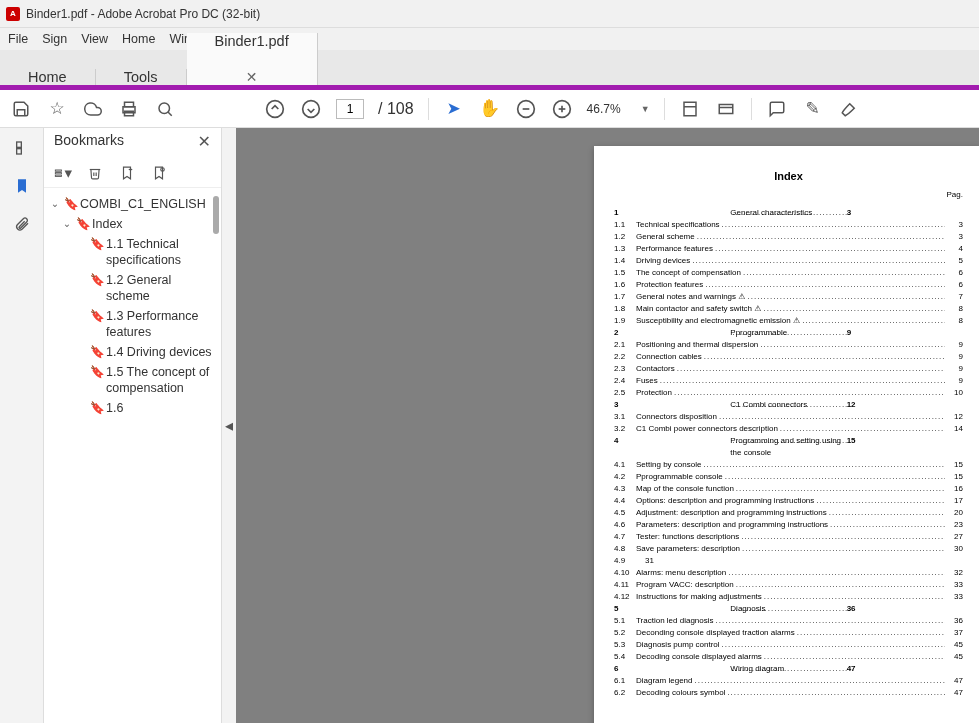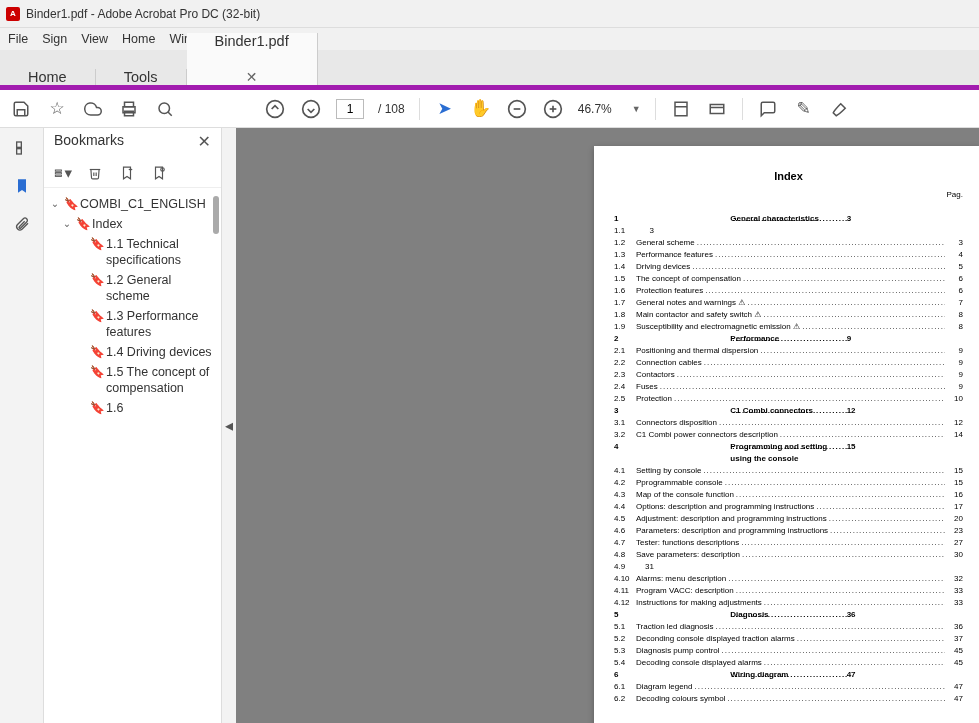--- a/index.html
+++ b/index.html
@@ -10,21 +10,21 @@
 .menubar span { cursor: default; }
 .tabbar { height: 40px; background: #e8e8e8; display: flex; align-items: flex-end; border-bottom: 5px solid #a21caf; }
 .tabbar .tab { display: flex; align-items: center; padding: 0 28px; font-size: 14.5px; color: #333; border-right: 1px solid #ccc; background: #e8e8e8; }
 .tabbar .tab.doc { background: #fafafa; gap: 20px; flex-direction: column; }
 .tabbar .tab .close { font-size: 14px; color: #666; }
 .toolbar { height: 38px; background: #fff; border-bottom: 1px solid #ddd; display: flex; align-items: center; padding: 0 10px; gap: 14px; }
 .toolbar .tb-btn { width: 22px; height: 22px; display:inline-flex; align-items:center; justify-content:center; color:#555; font-size:17px; }
 .toolbar .sep { width: 1px; height: 22px; background: #ddd; }
 .toolbar .spacer { flex: 0 0 60px; }
 .toolbar .pageinput { width: 28px; height: 20px; border: 1px solid #bbb; font-size: 12px; text-align: center; }
-.toolbar .pagecount { font-size: 12px; color: #333; }
+.toolbar .pagecount { font-size: 16px; color: #333; }
 .toolbar .zoom { font-size: 12px; color: #333; display:flex; align-items:center; gap:20px;}
 .toolbar .zoom .chev { font-size:9px; color:#666; }
 .main { flex: 1; display: flex; min-height: 0; }
 .railbar { width: 44px; background: #f3f3f3; border-right: 1px solid #ddd; display: flex; flex-direction: column; align-items: center; padding-top: 10px; gap: 18px; }
 .railbar .ricon { width: 20px; height: 20px; display:flex; align-items:center; justify-content:center; color:#555; font-size:16px; }
 .railbar .ricon.active { color:#2a6dd2; }
 .sidepanel { width: 178px; background: #fff; border-right: 1px solid #ddd; display: flex; flex-direction: column; }
 .sidepanel .header { height: 30px; display: flex; align-items: flex-start; justify-content: space-between; padding: 4px 10px 0; font-size: 14px; color:#333;}
 .sidepanel .header .close { font-size:16px; color:#555;}
 .sidepanel .toolbar2 { height: 30px; display: flex; align-items: center; gap: 14px; padding: 0 10px; border-bottom:1px solid #eee;}
@@ -34,27 +34,27 @@
 .tree .tw { width:10px; text-align:center; color:#666; font-size:10px; line-height:16px;}
 .tree .bicon { width:12px; font-size:12px; color:#555; line-height:16px;}
 .tree .lbl { flex:1; word-wrap:break-word; line-height:16px;}
 .tree .ind1 { padding-left: 12px; }
 .tree .ind2 { padding-left: 26px; }
 .content { flex: 1; background: #808080; display: flex; overflow: hidden; position:relative;}
 .collapse-handle { width:14px; display:flex; align-items:center; justify-content:center; color:#555; background:#f3f3f3;}
 .pagearea { flex:1; display:flex; justify-content:flex-end; padding: 18px 0 0 0;}
 .page { width: 385px; height: 700px; background: #fff; box-shadow: 0 2px 6px rgba(0,0,0,0.3); padding: 24px 16px 10px 20px; font-family: Arial, sans-serif; position:relative;}
 .page .title { text-align:center; font-weight:bold; font-size:11px; margin-bottom:8px;}
-.page .pag { text-align:right; font-size:8px; margin-bottom:14px;}
+.page .pag { text-align:right; font-size:8px; margin-bottom:8px;}
 .page .toc { font-size:8px; line-height:12px;}
 .page .toc .row { display:flex; align-items:baseline; }
 .page .toc .num { width:22px; flex-shrink:0; }
 .page .toc .num.main { font-weight:bold; width:14px;}
 .page .toc .txt { flex:1; position:relative; overflow:hidden; }
-.page .toc .txt.main { font-weight:bold;}
+.page .toc .txt.main { font-weight:normal;}
 .page .toc .txt::after { content:"................................................................................................................................................................"; position:absolute; padding-left:2px; letter-spacing:1px; color:#000;}
 .page .toc .pg { width:18px; text-align:right; flex-shrink:0;}
 .page .toc .pg.main { font-weight:bold;}
 .scrolltrack { position:absolute; right:2px; top:0; width:6px; height:100%; }
 .scrollthumb { position:absolute; right:0; top:8px; width:6px; height:38px; background:#aaa; border-radius:3px;}
 </style>
 </head>
 <body>
 
 <div class="titlebar">
@@ -281,20 +281,21 @@
         <div class="title">Index</div>
         <div class="pag">Pag.</div>
         <div class="toc" id="toc">
             <div class="row">
               <span class="num main">1</span>
               <span class="txt main">General characteristics</span>
               <span class="pg main">3</span>
             </div>
             <div class="row">
               <span class="num">1.1</span>
+              <span class="txt">Technical specifications</span>
               <span class="pg">3</span>
             </div>
             <div class="row">
               <span class="num">1.2</span>
               <span class="txt">General scheme</span>
               <span class="pg">3</span>
             </div>
             <div class="row">
               <span class="num">1.3</span>
               <span class="txt">Performance features</span>
@@ -325,21 +326,21 @@
               <span class="txt">Main contactor and safety switch ⚠</span>
               <span class="pg">8</span>
             </div>
             <div class="row">
               <span class="num">1.9</span>
               <span class="txt">Susceptibility and electromagnetic emission ⚠</span>
               <span class="pg">8</span>
             </div>
             <div class="row">
               <span class="num main">2</span>
-              <span class="txt main">Performance</span>
+              <span class="txt main">Pprogrammable</span>
               <span class="pg main">9</span>
             </div>
             <div class="row">
               <span class="num">2.1</span>
               <span class="txt">Positioning and thermal dispersion</span>
               <span class="pg">9</span>
             </div>
             <div class="row">
               <span class="num">2.2</span>
               <span class="txt">Connection cables</span>

